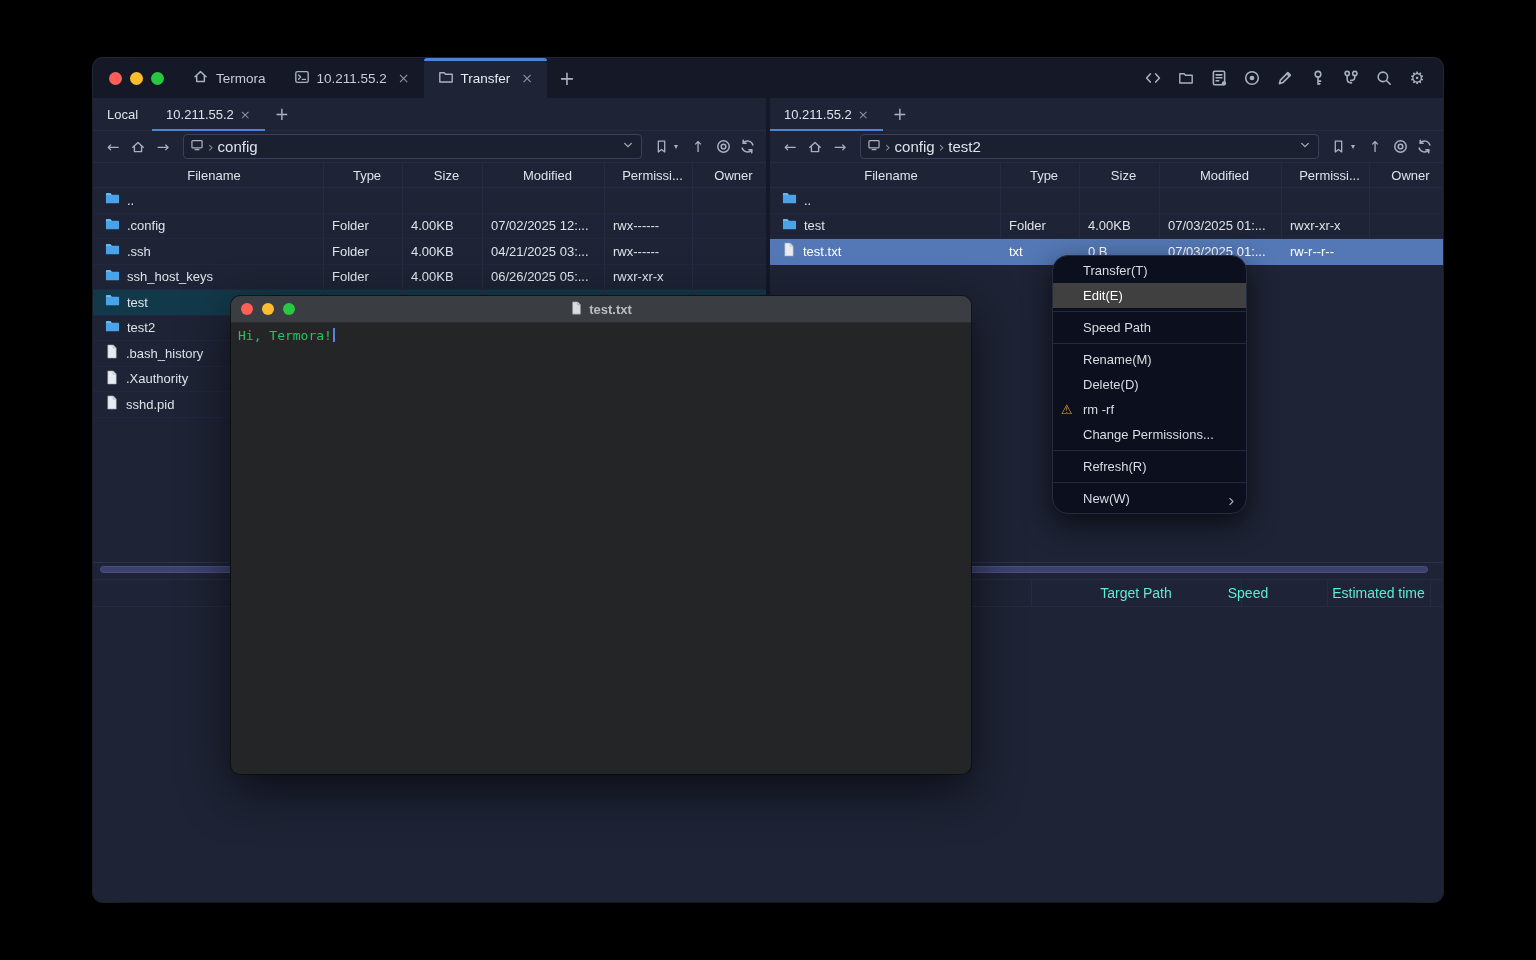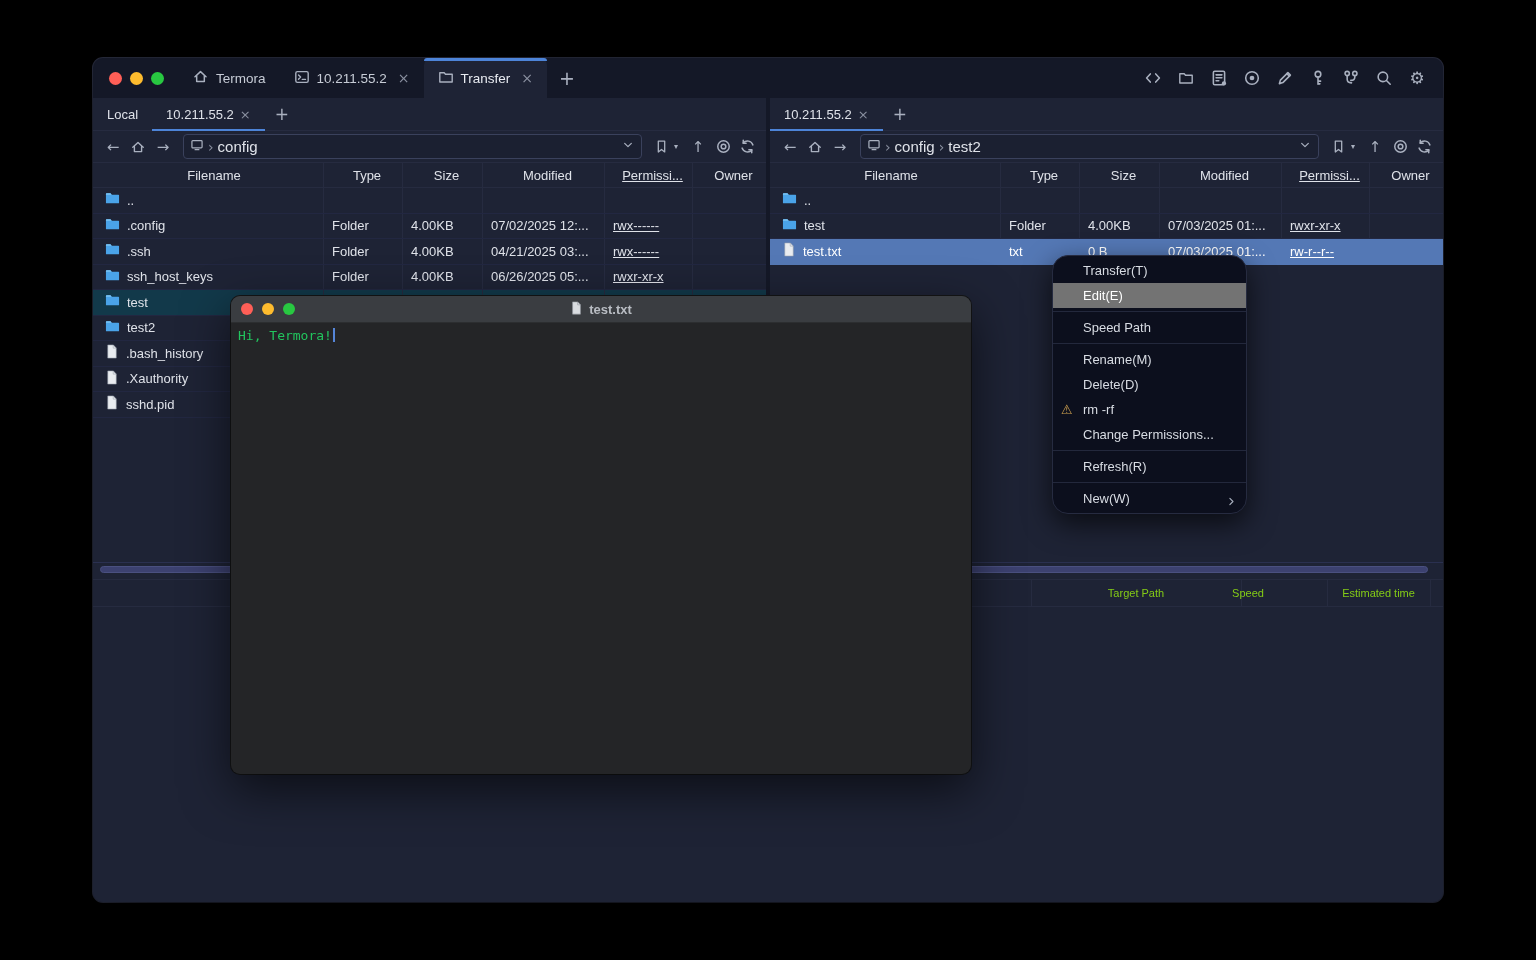--- a/index.html
+++ b/index.html
@@ -55,42 +55,42 @@
 
   
   .ftable { position:absolute; left:0; top:64px; width:673px; }
   .frow, .fhead { display:flex; width:673px; }
   .fhead { height:26px; border-top:1px solid #262b40; border-bottom:1px solid #262b40; }
   .fhead .cell { display:flex; align-items:center; justify-content:center; font-size:13px; color:#dfe2e9; }
   .frow { height:25.5px; border-bottom:1px solid #222741; }
   .cell { border-right:1px solid #262b40; height:100%; display:flex; align-items:center;
           padding-left:8px; font-size:13px; color:#dfe2e9; overflow:hidden; white-space:nowrap; }
   .cell.c0 { width:231px; gap:7px;padding-left:12px; } .cell.c1 { width:79px; } .cell.c2 { width:80px; }
-  .cell.c3 { width:122px; } .cell.c4 { width:88px;text-decoration:underline; } .cell.c5 { width:73px; border-right:none; }
+  .cell.c3 { width:122px; } .cell.c4 { width:88px; } .cell.c5 { width:73px; border-right:none; }
   .frow.sel-blue { background:#5478b5; border-bottom-color:#5478b5; }
   .frow.sel-blue .cell { border-right-color:transparent; color:#fff; }
   .frow.sel-teal { background:#12394a; }
 
   
   .bottom { position:absolute; left:0; top:504px; width:1350px; height:340px; background:#1e2335;
             border-top:1px solid #2a3050; }
   .hpill { position:absolute; left:7px; top:3px; width:1328px; height:7px; border-radius:4px;
            background:#3c4170; border:1px solid #4a5080; }
   .t-head { position:absolute; left:0; top:16px; width:100%; height:28px;
             border-top:1px solid #262b40; border-bottom:1px solid #262b40; }
   .t-col { position:absolute; top:0; height:100%; display:flex; align-items:center; justify-content:center;
-           font-size:11px; color:#84cc16; }
+           font-size:14px; color:#5eead4; }
   .t-div { position:absolute; top:0; width:1px; height:100%; background:#262b40; }
 
   
   .cmenu { position:absolute; left:1052px; top:255px; width:195px; background:#0c0f1d;
            border:1px solid #262b40; border-radius:16px; padding:2px 0;
            box-shadow:0 10px 28px rgba(0,0,0,.65); z-index:30; }
   .citem { position:relative; height:25px; line-height:25px; padding-left:30px; font-size:13px; color:#d8dce3; }
-  .citem.hl { background:#737373; color:#fff; }
+  .citem.hl { background:#404040; color:#fff; }
   .citem .w-ic { position:absolute; left:8px; top:0; color:#cfa14f; font-size:13px;
                  font-family:"DejaVu Sans",sans-serif; }
   .citem .sub { position:absolute; right:8px; top:5px; }
   .csep { height:1px; background:#23283c; margin:3px 0; }
 
   
   .editor { position:absolute; left:231px; top:296px; width:740px; height:478px; border-radius:9px;
             overflow:hidden; background:#242527; box-shadow:0 16px 48px rgba(0,0,0,.6), 0 0 0 1px #151617;
             z-index:20; }
   .ed-title { height:27px; background:#3a3d41; border-bottom:1px solid #2c2e30; position:relative;

